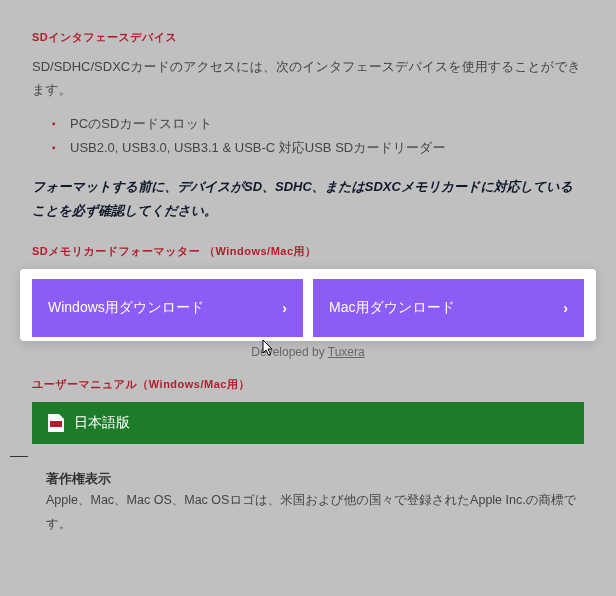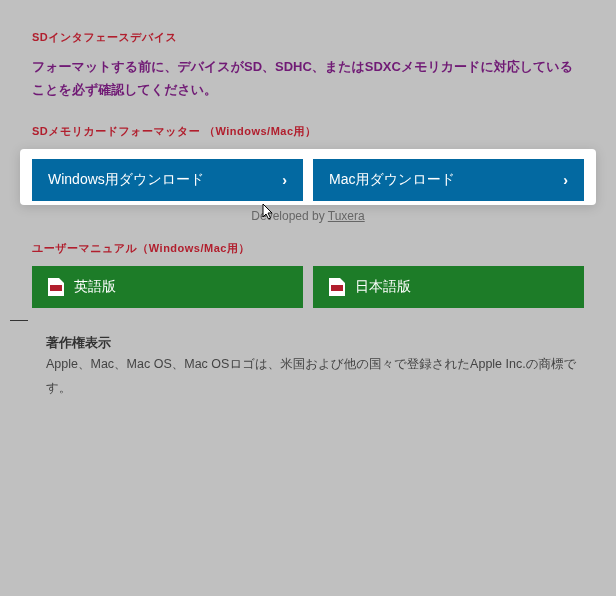--- a/index.html
+++ b/index.html
@@ -47,42 +47,43 @@
     content: "▪";
     color: #b11e2d;
     position: absolute;
     left: -4px;
     top: 0;
     font-size: 10px;
     line-height: 2.4;
   }
   p.warning {
     font-size: 13px;
+    font-style: italic;
     font-weight: 700;
     line-height: 1.8;
-    color: #701a75;
+    color: #0f172a;
     margin: 4px 0 22px 0;
   }
   .download-wrap {
     background: #fff;
     border-radius: 4px;
     box-shadow: 0 2px 12px rgba(0,0,0,0.15);
     padding: 10px 12px 4px 12px;
     margin: 0 -12px 0 -12px;
   }
   .download-row {
     display: flex;
     gap: 10px;
   }
   .dl-button {
     flex: 1;
-    background: #0369a1;
+    background: #8b5cf6;
     color: #fff;
     font-size: 14px;
-    padding: 12px 16px;
+    padding: 20px 16px;
     border: none;
     display: flex;
     align-items: center;
     justify-content: space-between;
     cursor: pointer;
     text-align: left;
   }
   .dl-button .chev { font-weight: 700; font-size: 14px; }
   .dev-by {
     text-align: center;
@@ -165,20 +166,25 @@
     padding-left: 14px;
     margin-bottom: 10px;
   }
 </style>
 </head>
 <body>
 
 <div class="page">
 
   <h2 class="section-heading">SDインタフェースデバイス</h2>
+  <p class="desc">SD/SDHC/SDXCカードのアクセスには、次のインタフェースデバイスを使用することができます。</p>
+  <ul class="bullets">
+    <li>PCのSDカードスロット</li>
+    <li>USB2.0, USB3.0, USB3.1 &amp; USB-C 対応USB SDカードリーダー</li>
+  </ul>
   <p class="warning">フォーマットする前に、デバイスがSD、SDHC、またはSDXCメモリカードに対応していることを必ず確認してください。</p>
 
   <h2 class="section-heading">SDメモリカードフォーマッター （Windows/Mac用）</h2>
 
   <div class="download-wrap">
     <div class="download-row">
       <button class="dl-button">
         <span>Windows用ダウンロード</span>
         <span class="chev">›</span>
       </button>
@@ -195,24 +201,20 @@
         <path d="M3 1 L3 14 L6 11 L8.5 16 L10.5 15 L8 10 L12 10 Z" fill="#fff" stroke="#000" stroke-width="1"></path>
       </svg>
     </span>
     <span>Developed by </span><a href="#">Tuxera</a>
   </p>
 
   <h2 class="section-heading">ユーザーマニュアル（Windows/Mac用）</h2>
   <div class="manual-row">
     <button class="manual-button">
       <span class="pdf-icon"></span>
-      <span>英語版</span>
-    </button>
-    <button class="manual-button">
-      <span class="pdf-icon"></span>
       <span>日本語版</span>
     </button>
   </div>
 
   <div class="copyright-block">
     <div style="position:relative; padding-left:14px;">
       <span class="copyright-dash"></span>
       <div class="copyright-title">著作権表示</div>
     </div>
     <p class="copyright-text">Apple、Mac、Mac OS、Mac OSロゴは、米国および他の国々で登録されたApple Inc.の商標です。</p>

